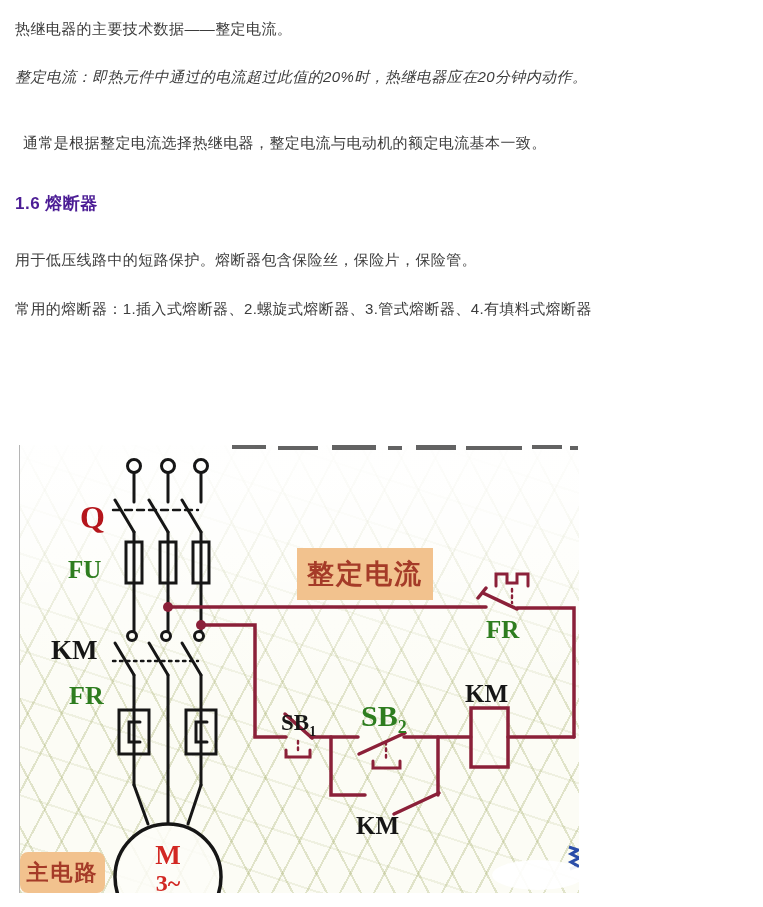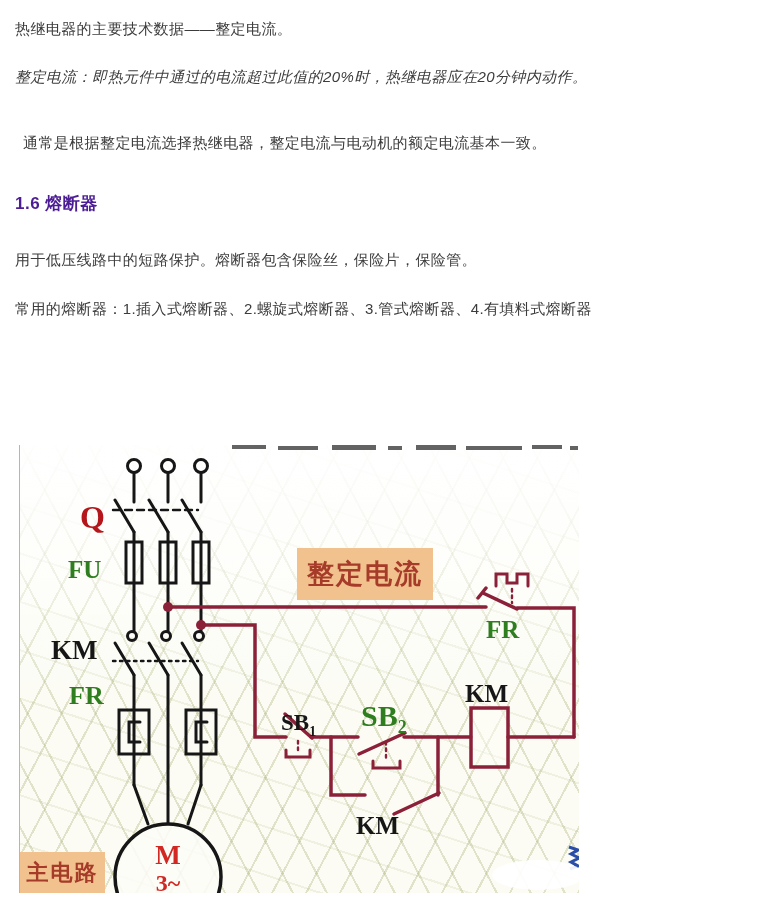--- a/index.html
+++ b/index.html
@@ -40,21 +40,21 @@
   .lab-sb2      {left:341px;top:256px;font-size:30px;color:#2e7d1f;}
   .lab-km-coil  {left:445px;top:236px;font-size:25px;color:#161616;}
   .lab-km-aux   {left:336px;top:368px;font-size:25px;color:#161616;}
   .dlabel sub{font-size:60%;line-height:1;}
   .lab-m        {left:0;top:397px;width:296px;text-align:center;font-size:27px;color:#d22823;}
   .lab-m3       {left:0;top:426px;width:296px;text-align:center;font-size:24px;color:#d22823;}
   .tagbox{position:absolute;background:#f2c28e;color:#a53b28;font-weight:bold;
           font-family:"Liberation Serif","DejaVu Serif",serif;
           display:flex;align-items:center;justify-content:center;letter-spacing:2px;}
   .box-control{left:277px;top:103px;width:136px;height:52px;font-size:27px;}
-  .box-main   {left:0px;  top:407px;width:85px; height:41px;font-size:22px;}
+  .box-main   {left:0px;  top:407px;width:85px; height:41px;font-size:22px;border-radius:8px;}
 </style>
 </head>
 <body>
 
 <p class="para p1">热继电器的主要技术数据——整定电流。</p>
 <p class="para p2">整定电流：即热元件中通过的电流超过此值的20%时，热继电器应在20分钟内动作。</p>
 <p class="para p3">通常是根据整定电流选择热继电器，整定电流与电动机的额定电流基本一致。</p>
 <h3 class="heading">1.6 熔断器</h3>
 <p class="para p4">用于低压线路中的短路保护。熔断器包含保险丝，保险片，保险管。</p>
 <p class="para p5">常用的熔断器：1.插入式熔断器、2.螺旋式熔断器、3.管式熔断器、4.有填料式熔断器</p>

